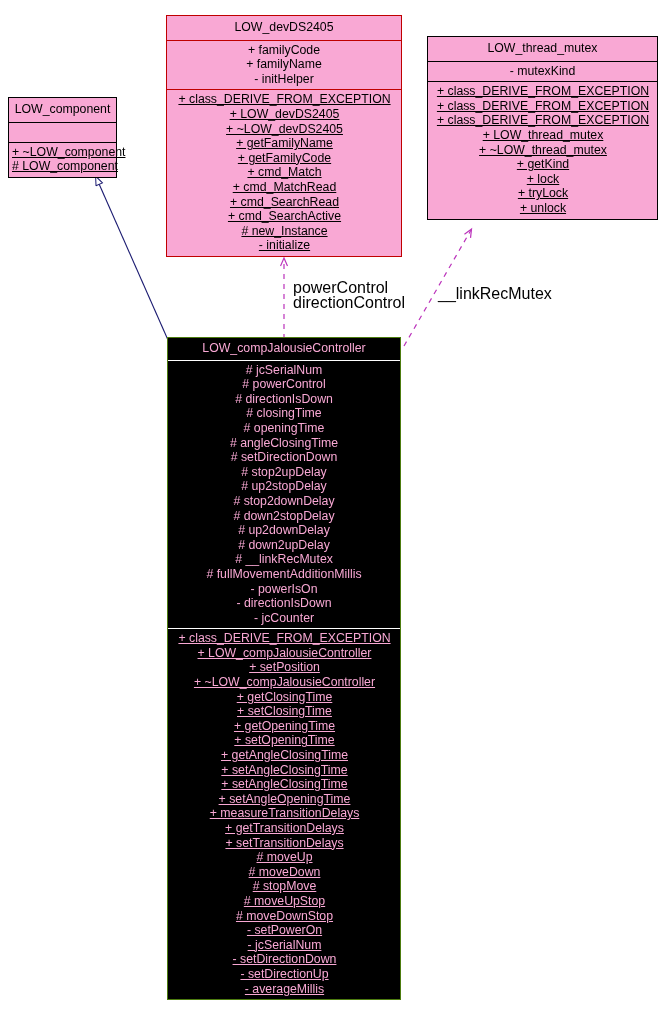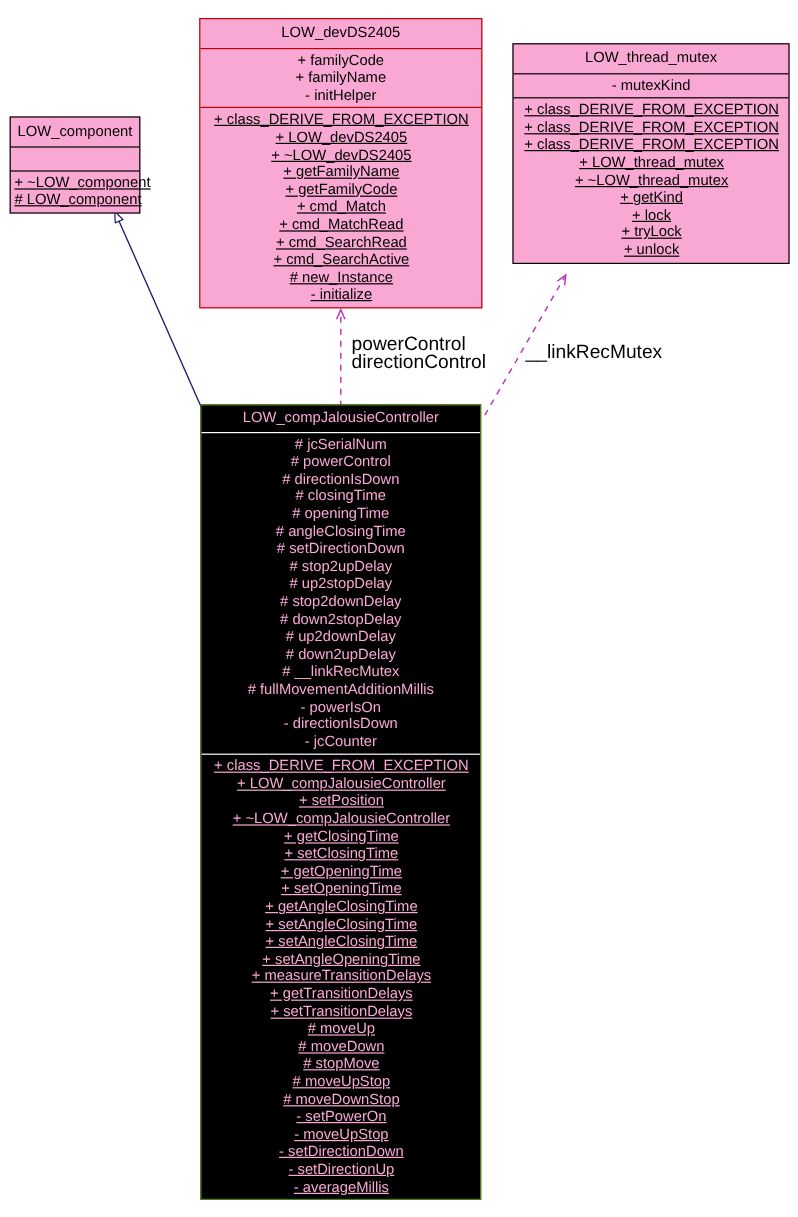--- a/index.html
+++ b/index.html
@@ -181,21 +181,21 @@
       <div class="row-left">+ setAngleOpeningTime</div>
       <div class="row-left">+ measureTransitionDelays</div>
       <div class="row-left">+ getTransitionDelays</div>
       <div class="row-left">+ setTransitionDelays</div>
       <div class="row-left"># moveUp</div>
       <div class="row-left"># moveDown</div>
       <div class="row-left"># stopMove</div>
       <div class="row-left"># moveUpStop</div>
       <div class="row-left"># moveDownStop</div>
       <div class="row-left">- setPowerOn</div>
-      <div class="row-left">- moveUpStop</div>
+      <div class="row-left">- jcSerialNum</div>
       <div class="row-left">- setDirectionDown</div>
       <div class="row-left">- setDirectionUp</div>
       <div class="row-left">- averageMillis</div>
     </div>
   </div>
 
   <div class="edge-label" style="left:293px; top:281px;">
     <div>powerControl</div>
     <div>directionControl</div>
   </div>

